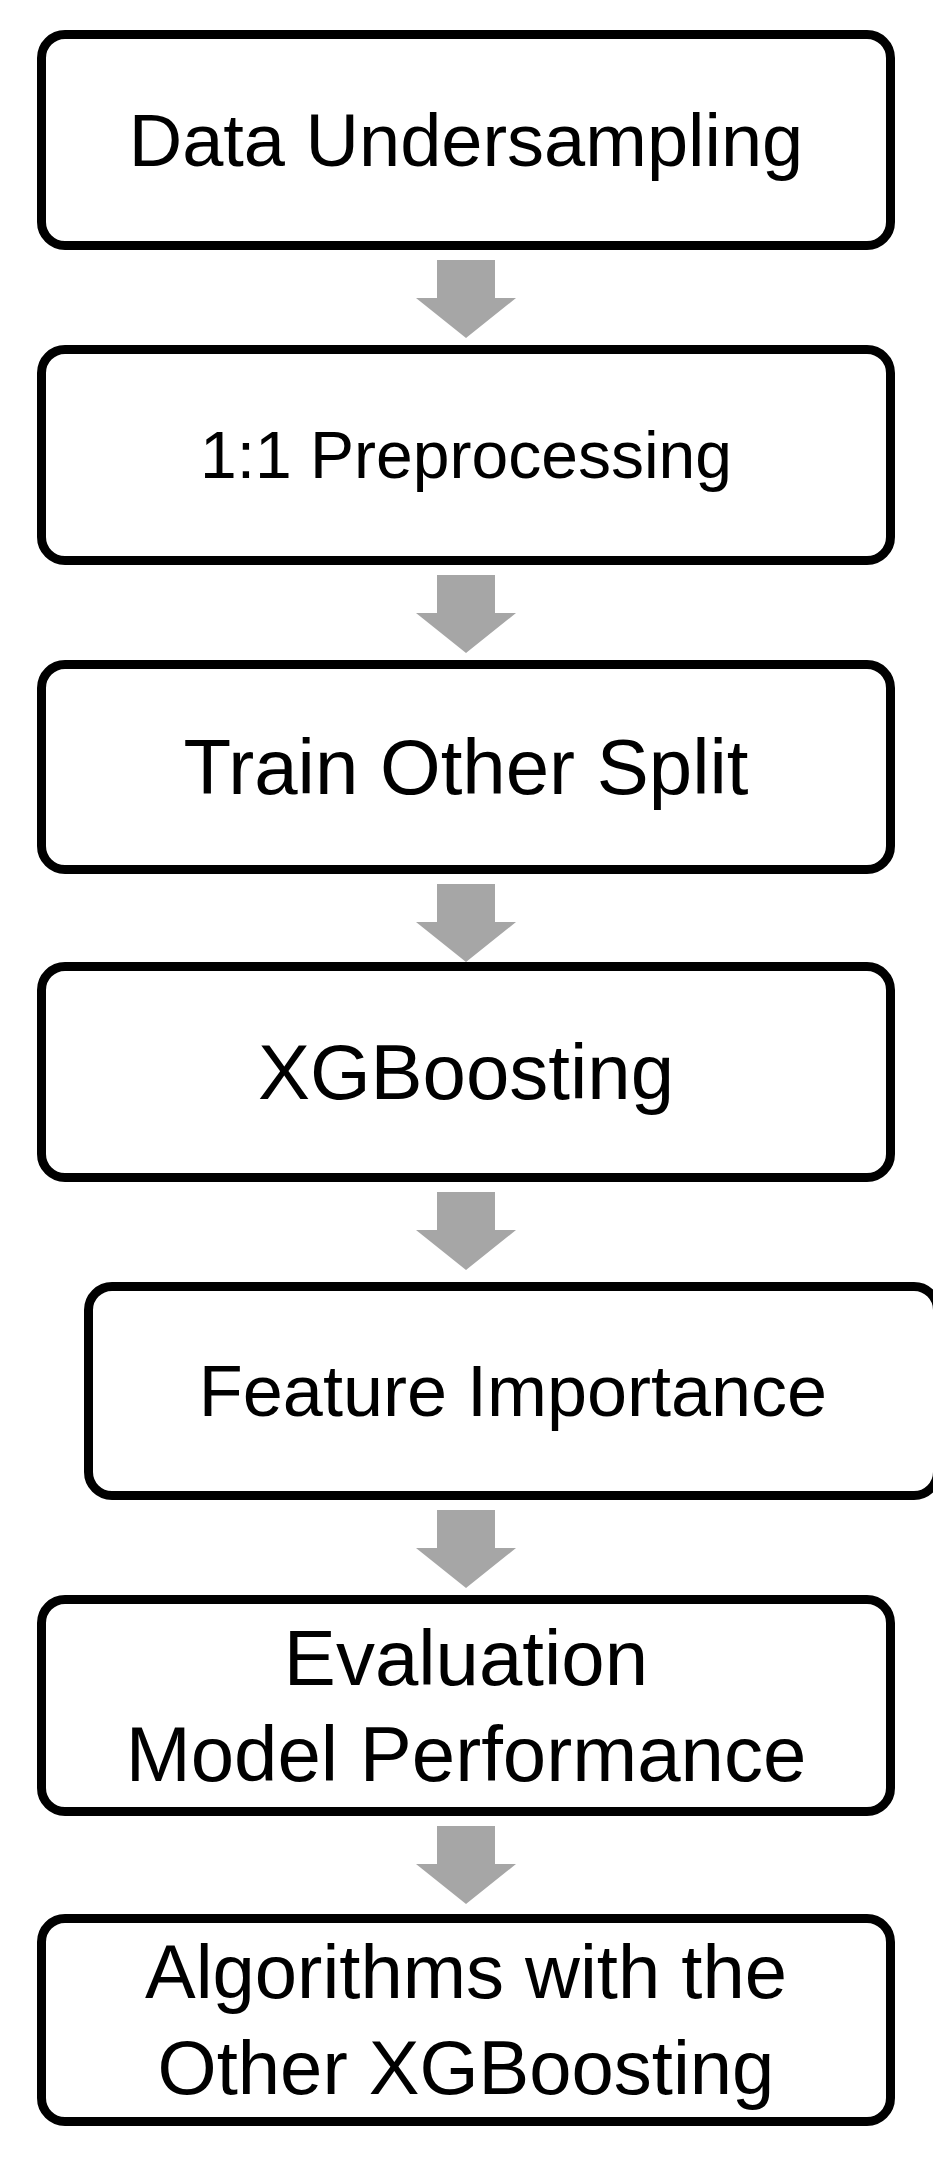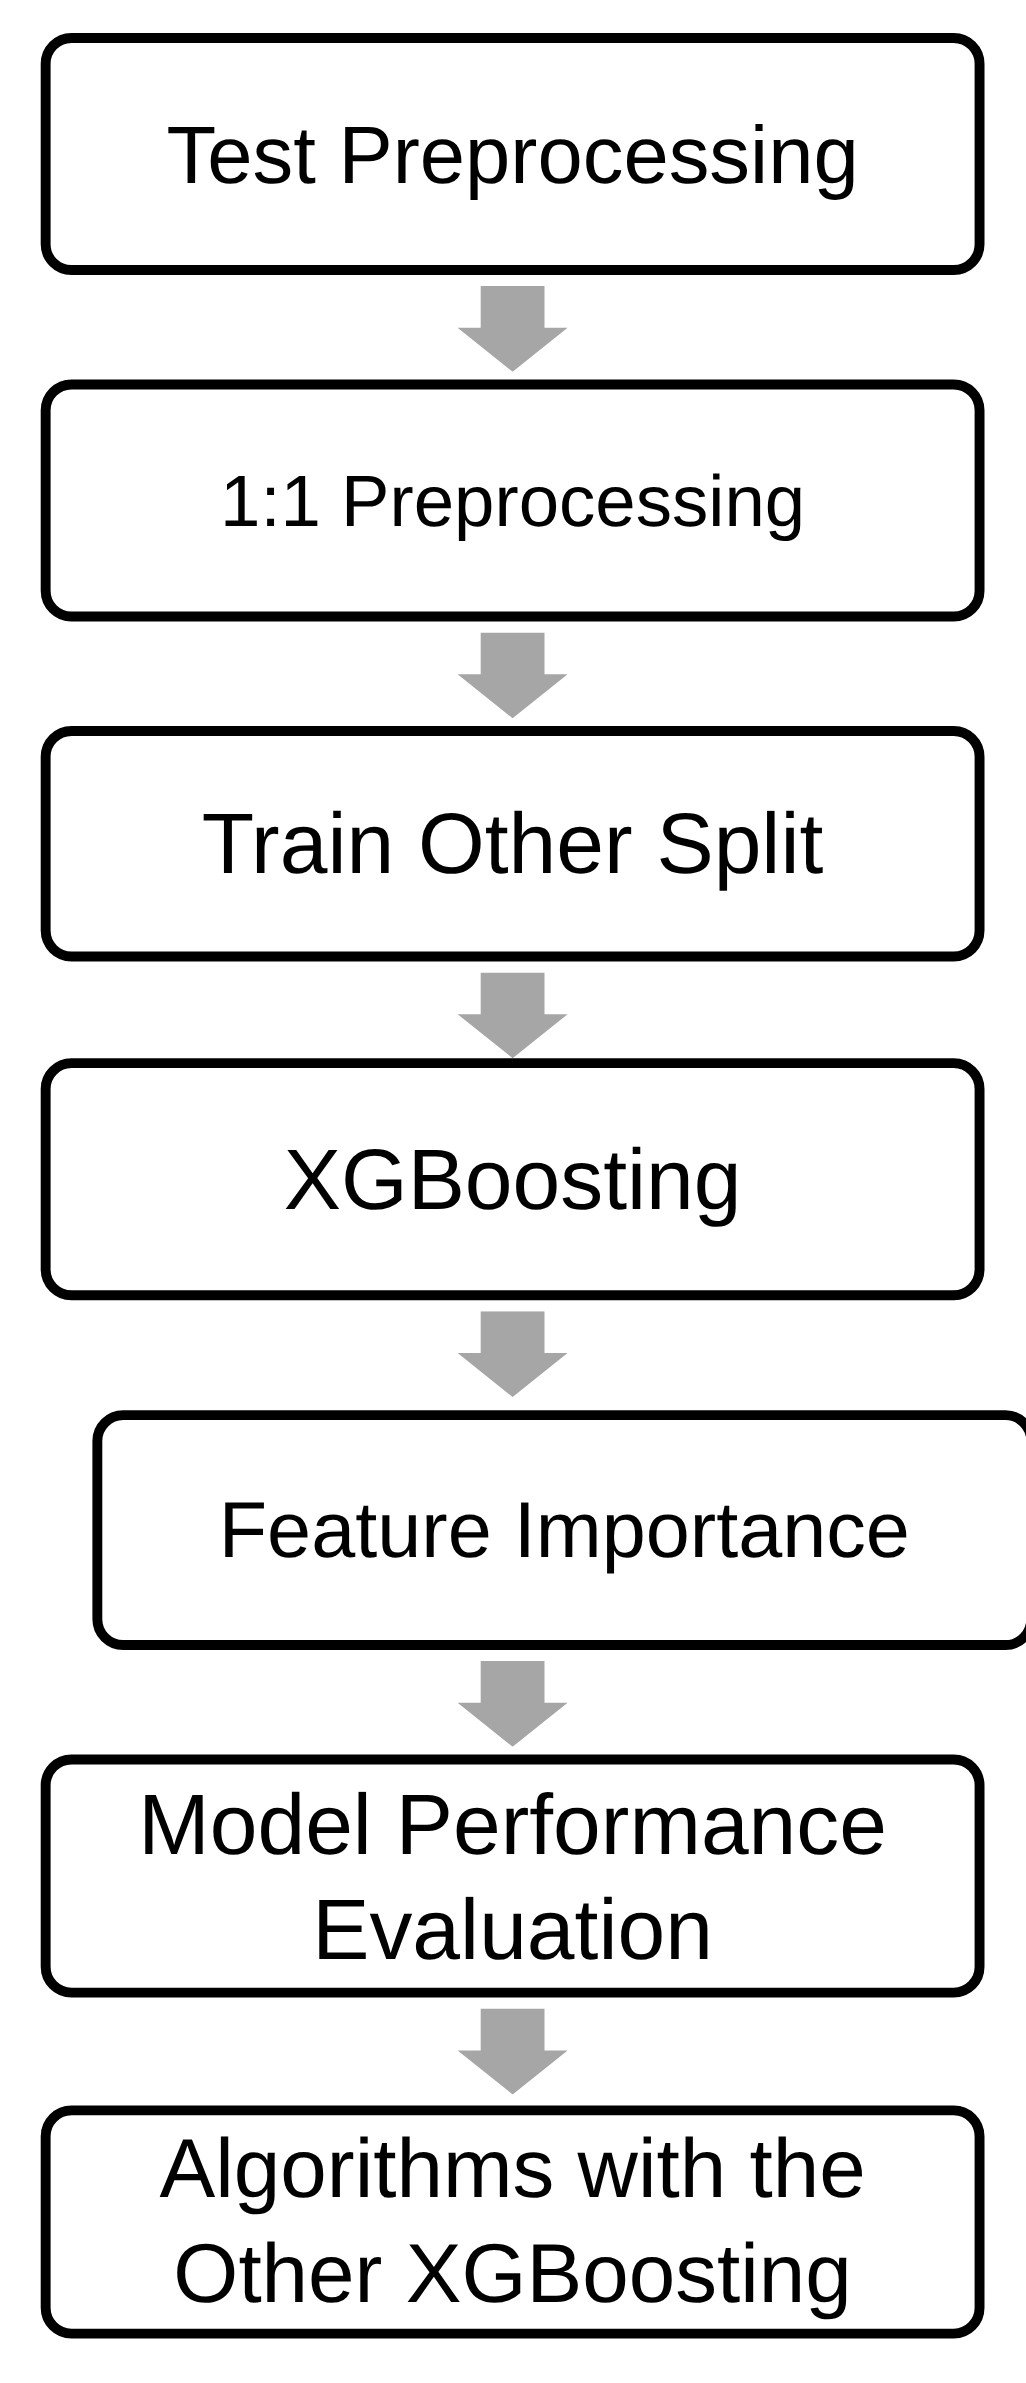--- a/index.html
+++ b/index.html
@@ -55,21 +55,21 @@
   .a4 { top: 1192px; }
   .a5 { top: 1510px; }
   .a6 { top: 1826px; }
 </style>
 </head>
 <body>
 
 <div class="canvas">
 
   <div class="box b1">
-    <div class="line">Test Preprocessing</div>
+    <div class="line">Data Undersampling</div>
   </div>
 
   <svg class="arrow a1" viewBox="0 0 100 78" xmlns="http://www.w3.org/2000/svg">
     <polygon points="21,0 79,0 79,38 100,38 50,78 0,38 21,38" fill="#a6a6a6"></polygon>
   </svg>
 
   <div class="box b2">
     <div class="line">1:1 Preprocessing</div>
   </div>
 
@@ -95,22 +95,22 @@
 
   <div class="box b5">
     <div class="line">Feature Importance</div>
   </div>
 
   <svg class="arrow a5" viewBox="0 0 100 78" xmlns="http://www.w3.org/2000/svg">
     <polygon points="21,0 79,0 79,38 100,38 50,78 0,38 21,38" fill="#a6a6a6"></polygon>
   </svg>
 
   <div class="box b6">
+    <div class="line">Evaluation</div>
     <div class="line">Model Performance</div>
-    <div class="line">Evaluation</div>
   </div>
 
   <svg class="arrow a6" viewBox="0 0 100 78" xmlns="http://www.w3.org/2000/svg">
     <polygon points="21,0 79,0 79,38 100,38 50,78 0,38 21,38" fill="#a6a6a6"></polygon>
   </svg>
 
   <div class="box b7">
     <div class="line">Algorithms with the</div>
     <div class="line">Other XGBoosting</div>
   </div>

